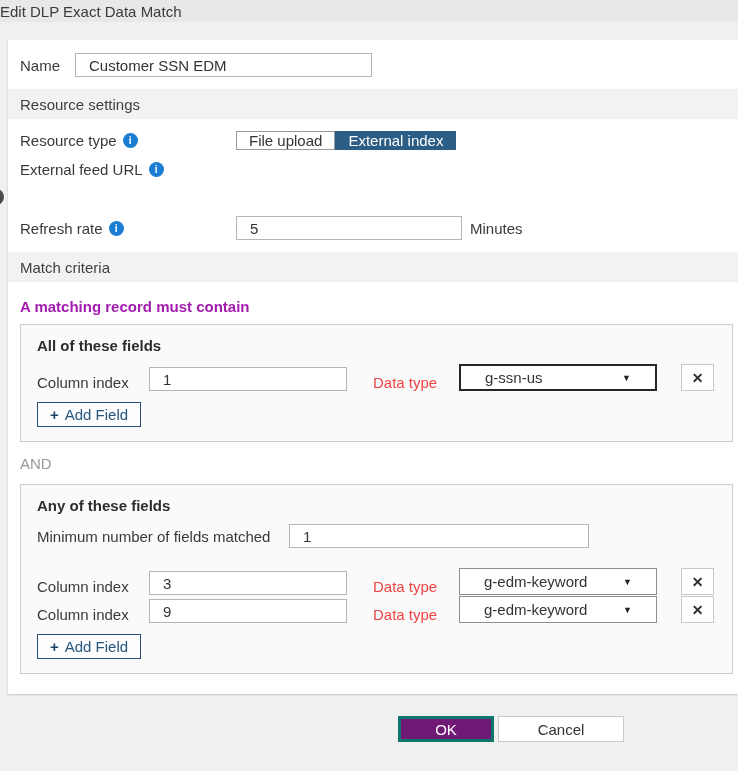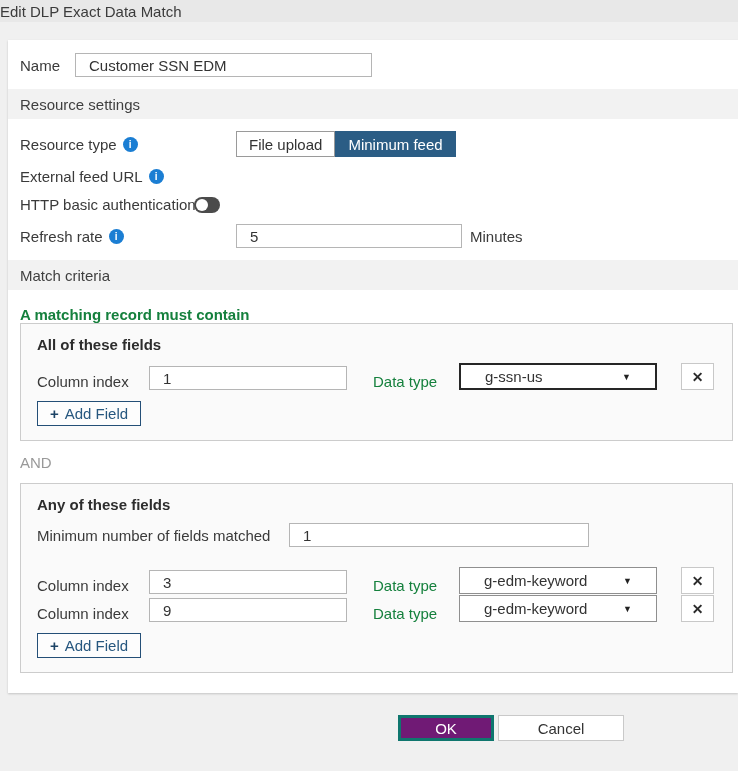--- a/index.html
+++ b/index.html
@@ -40,43 +40,43 @@
     height:24px; border:1px solid #b5b5b5; background:#fff;
     padding:0 13px; font-family:"Liberation Sans", sans-serif;
     font-size:15px; color:#333; outline:none;
   }
   .name-input  { width:297px; }
   .url-input   { width:300px; }
   .rate-input  { width:226px; }
   .unit { margin-left:8px; color:#3a3a3a; }
   .segmented { display:inline-flex; }
   .seg {
-    height:26px; padding:0 12px; display:flex; align-items:center;
+    height:19px; padding:0 12px; display:flex; align-items:center;
     cursor:pointer; font-size:15px;
   }
   .seg.off { background:#fff; border:1px solid #9a9a9a; color:#333; }
   .seg.on  { background:#2b5d85; border:1px solid #2b5d85; color:#fff; }
   .switch {
     width:26px; height:16px; border-radius:9px;
     background:#4b4b4b; position:relative; cursor:pointer;
   }
   .switch .knob {
     position:absolute; left:2px; top:2px;
     width:12px; height:12px; border-radius:50%; background:#fff;
   }
-  .subtitle { margin:16px 0 0 12px; font-weight:bold; color:#15803d; }
+  .subtitle { margin:16px 0 9px 12px; font-weight:bold; color:#a21caf; }
   .crit-box {
     margin:0 5px 0 12px; background:#fafafa;
     border:1px solid #ccc; padding:12px 16px 14px 16px;
   }
   .crit-title { font-weight:bold; color:#2d2d2d; margin-bottom:10px; }
   .crit-row { display:flex; align-items:flex-end; margin:1px 0; }
   .crit-row .ci-lbl { width:112px; color:#3a3a3a; }
   .crit-row .ci-input { width:198px; }
-  .crit-row .dt-lbl { width:86px; margin-left:26px; color:#15803d; }
+  .crit-row .dt-lbl { width:86px; margin-left:26px; color:#ef4444; }
   .select {
     width:198px; height:27px; background:#fff;
     border:1px solid #8f8f8f;
     display:flex; align-items:center; justify-content:space-between;
     padding:0 24px; cursor:pointer;
   }
   .select.focused { border:2px solid #262626; }
   .select .chev { font-size:9px; color:#222; }
   .remove-btn {
     width:33px; height:27px; margin-left:24px;
@@ -121,35 +121,32 @@
     <span>Resource settings</span>
   </div>
 
   <div class="frow">
     <span class="lbl">
       <span>Resource type</span>
       <i class="info-icon">i</i>
     </span>
     <div class="segmented">
       <div class="seg off">File upload</div>
-      <div class="seg on">Minimum feed</div>
+      <div class="seg on">External index</div>
     </div>
   </div>
 
   <div class="frow">
     <span class="lbl">
       <span>External feed URL</span>
       <i class="info-icon">i</i>
     </span>
   </div>
 
   <div class="frow">
-    <span class="lbl">
-      <span>HTTP basic authentication</span>
-    </span>
     <div class="switch" style="margin-left:-42px;">
       <div class="knob"></div>
     </div>
   </div>
 
   <div class="frow">
     <span class="lbl">
       <span>Refresh rate</span>
       <i class="info-icon">i</i>
     </span>

